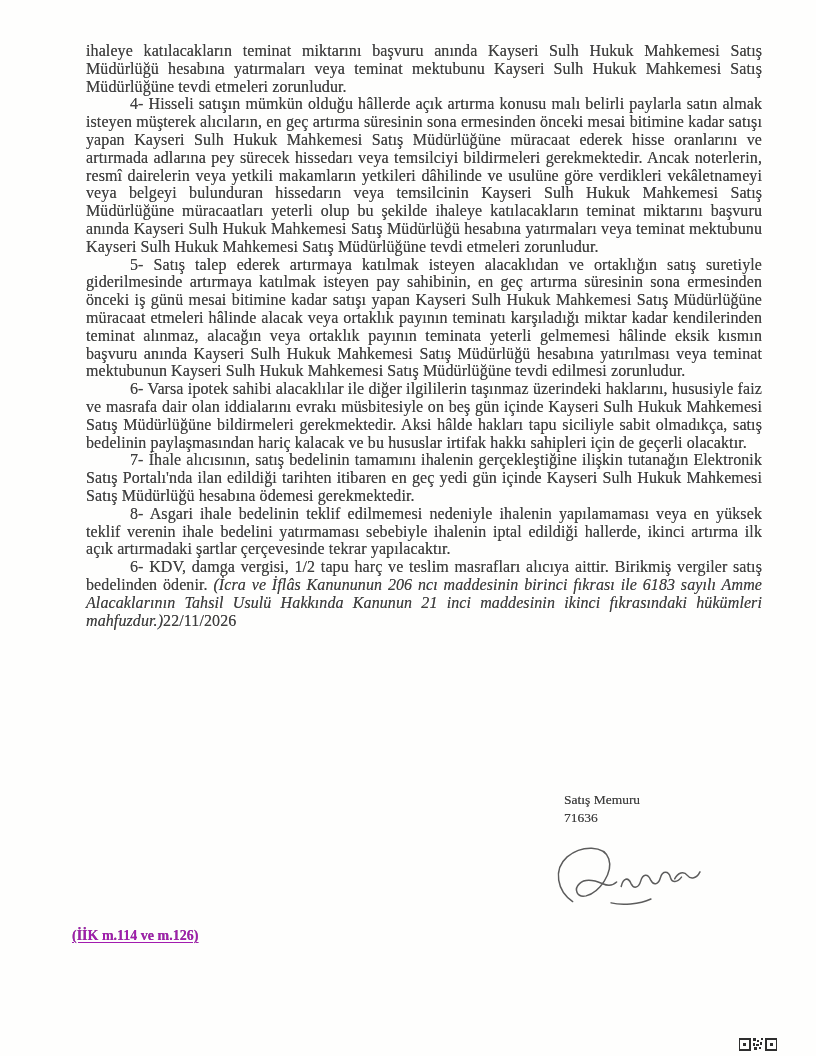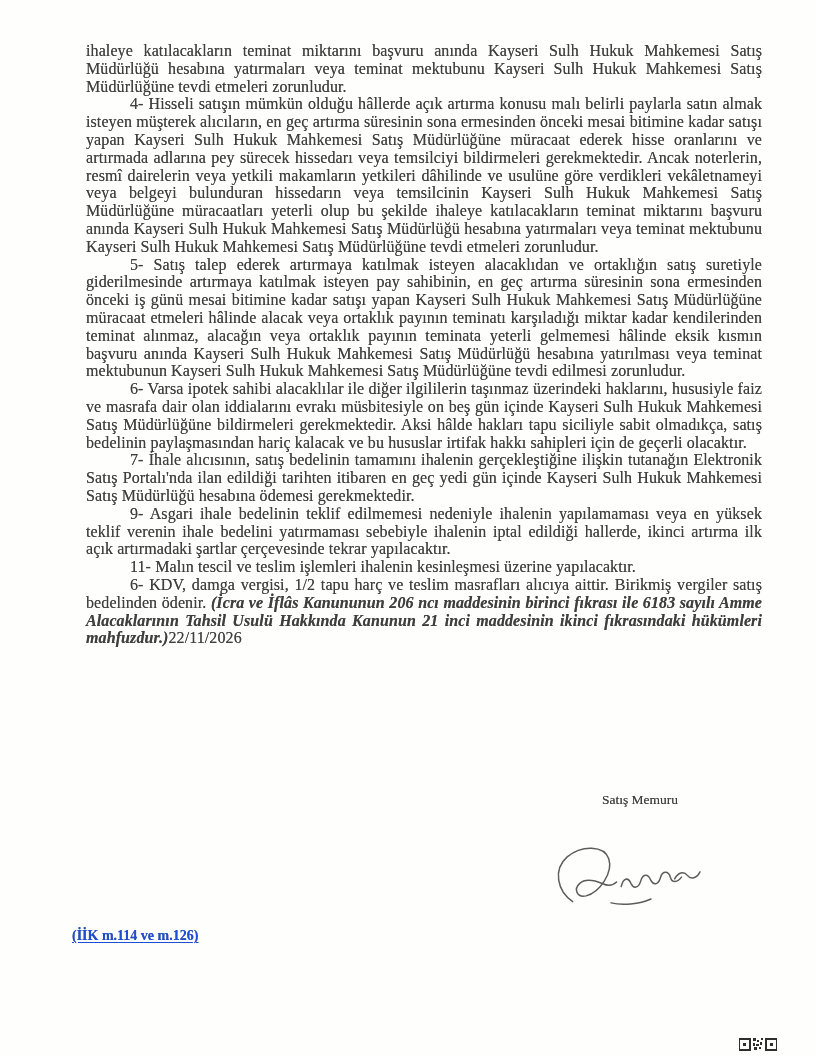--- a/index.html
+++ b/index.html
@@ -18,68 +18,67 @@
     top: 42px;
     width: 676px;
     font-size: 16px;
     line-height: 17.8px;
     text-align: justify;
     text-shadow: 0 0 0.45px rgba(70,70,70,0.75);
     letter-spacing: 0.1px;
   }
   .content p { margin: 0; text-indent: 44px; }
   .content p.noindent { text-indent: 0; }
-  .it { font-style: italic; font-weight: bold; }
+  .it { font-style: italic; }
   .signature {
     position: absolute;
-    left: 540px;
+    left: 564px;
     top: 791px;
     width: 200px;
-    text-align: center;
     font-size: 13.5px;
     line-height: 18px;
     text-shadow: 0 0 0.45px rgba(70,70,70,0.75);
   }
   .sig-svg {
     position: absolute;
     left: 548px;
     top: 836px;
     transform: rotate(-7deg);
   }
   .footer {
     position: absolute;
     left: 72px;
     top: 926px;
     font-size: 14px;
     font-weight: bold;
     line-height: 19px;
-    color: #1d4ed8;
+    color: #a21caf;
     text-shadow: 0 0 0.45px rgba(70,70,70,0.7);
   }
   .footer .f1 { text-decoration: underline; text-underline-offset: 2px; }
   .mark { position: absolute; left: 739px; top: 1038px; }
 </style>
 </head>
 <body>
 
 <div class="page">
 
   <div class="content">
     <p class="noindent">ihaleye katılacakların teminat miktarını başvuru anında Kayseri Sulh Hukuk Mahkemesi Satış Müdürlüğü hesabına yatırmaları veya teminat mektubunu Kayseri Sulh Hukuk Mahkemesi Satış Müdürlüğüne tevdi etmeleri zorunludur.</p>
     <p>4- Hisseli satışın mümkün olduğu hâllerde açık artırma konusu malı belirli paylarla satın almak isteyen müşterek alıcıların, en geç artırma süresinin sona ermesinden önceki mesai bitimine kadar satışı yapan Kayseri Sulh Hukuk Mahkemesi Satış Müdürlüğüne müracaat ederek hisse oranlarını ve artırmada adlarına pey sürecek hissedarı veya temsilciyi bildirmeleri gerekmektedir. Ancak noterlerin, resmî dairelerin veya yetkili makamların yetkileri dâhilinde ve usulüne göre verdikleri vekâletnameyi veya belgeyi bulunduran hissedarın veya temsilcinin Kayseri Sulh Hukuk Mahkemesi Satış Müdürlüğüne müracaatları yeterli olup bu şekilde ihaleye katılacakların teminat miktarını başvuru anında Kayseri Sulh Hukuk Mahkemesi Satış Müdürlüğü hesabına yatırmaları veya teminat mektubunu Kayseri Sulh Hukuk Mahkemesi Satış Müdürlüğüne tevdi etmeleri zorunludur.</p>
     <p>5- Satış talep ederek artırmaya katılmak isteyen alacaklıdan ve ortaklığın satış suretiyle giderilmesinde artırmaya katılmak isteyen pay sahibinin, en geç artırma süresinin sona ermesinden önceki iş günü mesai bitimine kadar satışı yapan Kayseri Sulh Hukuk Mahkemesi Satış Müdürlüğüne müracaat etmeleri hâlinde alacak veya ortaklık payının teminatı karşıladığı miktar kadar kendilerinden teminat alınmaz, alacağın veya ortaklık payının teminata yeterli gelmemesi hâlinde eksik kısmın başvuru anında Kayseri Sulh Hukuk Mahkemesi Satış Müdürlüğü hesabına yatırılması veya teminat mektubunun Kayseri Sulh Hukuk Mahkemesi Satış Müdürlüğüne tevdi edilmesi zorunludur.</p>
     <p>6- Varsa ipotek sahibi alacaklılar ile diğer ilgililerin taşınmaz üzerindeki haklarını, hususiyle faiz ve masrafa dair olan iddialarını evrakı müsbitesiyle on beş gün içinde Kayseri Sulh Hukuk Mahkemesi Satış Müdürlüğüne bildirmeleri gerekmektedir. Aksi hâlde hakları tapu siciliyle sabit olmadıkça, satış bedelinin paylaşmasından hariç kalacak ve bu hususlar irtifak hakkı sahipleri için de geçerli olacaktır.</p>
     <p>7- İhale alıcısının, satış bedelinin tamamını ihalenin gerçekleştiğine ilişkin tutanağın Elektronik Satış Portalı'nda ilan edildiği tarihten itibaren en geç yedi gün içinde Kayseri Sulh Hukuk Mahkemesi Satış Müdürlüğü hesabına ödemesi gerekmektedir.</p>
-    <p>9- Asgari ihale bedelinin teklif edilmemesi nedeniyle ihalenin yapılamaması veya en yüksek teklif verenin ihale bedelini yatırmaması sebebiyle ihalenin iptal edildiği hallerde, ikinci artırma ilk açık artırmadaki şartlar çerçevesinde tekrar yapılacaktır.</p>
-    <p>11- Malın tescil ve teslim işlemleri ihalenin kesinleşmesi üzerine yapılacaktır.</p>
+    <p>8- Asgari ihale bedelinin teklif edilmemesi nedeniyle ihalenin yapılamaması veya en yüksek teklif verenin ihale bedelini yatırmaması sebebiyle ihalenin iptal edildiği hallerde, ikinci artırma ilk açık artırmadaki şartlar çerçevesinde tekrar yapılacaktır.</p>
     <p><span>6- KDV, damga vergisi, 1/2 tapu harç ve teslim masrafları alıcıya aittir. Birikmiş vergiler satış bedelinden ödenir. </span><span class="it">(İcra ve İflâs Kanununun 206 ncı maddesinin birinci fıkrası ile 6183 sayılı Amme Alacaklarının Tahsil Usulü Hakkında Kanunun 21 inci maddesinin ikinci fıkrasındaki hükümleri mahfuzdur.)</span><span>22/11/2026</span></p>
   </div>
 
   <div class="signature">
     <div>Satış Memuru</div>
+    <div>71636</div>
   </div>
 
   <svg class="sig-svg" width="170" height="80" viewBox="0 0 170 80">
     <g fill="none" stroke="#5c5c5c" stroke-width="1.5" stroke-linecap="round" stroke-linejoin="round">
       <path d="M22,58 C8,46 6,24 22,13 C38,3 60,6 63,20 C66,34 50,52 36,54 C27,55 24,46 31,41 C38,36 47,40 54,44 C59,47 64,47 68,44"></path>
       <path d="M72,49 c3,-8 8,-9 10,-2 c2,6 7,6 10,-1 c3,-7 8,-7 10,0 c2,6 7,6 10,-1 c3,-7 9,-6 10,1 c1,6 6,6 11,1"></path>
       <path d="M126,48 c4,-6 10,-7 13,-2 c3,5 9,4 13,-2"></path>
       <path d="M60,64 c10,4 28,5 40,1"></path>
     </g>
   </svg>

